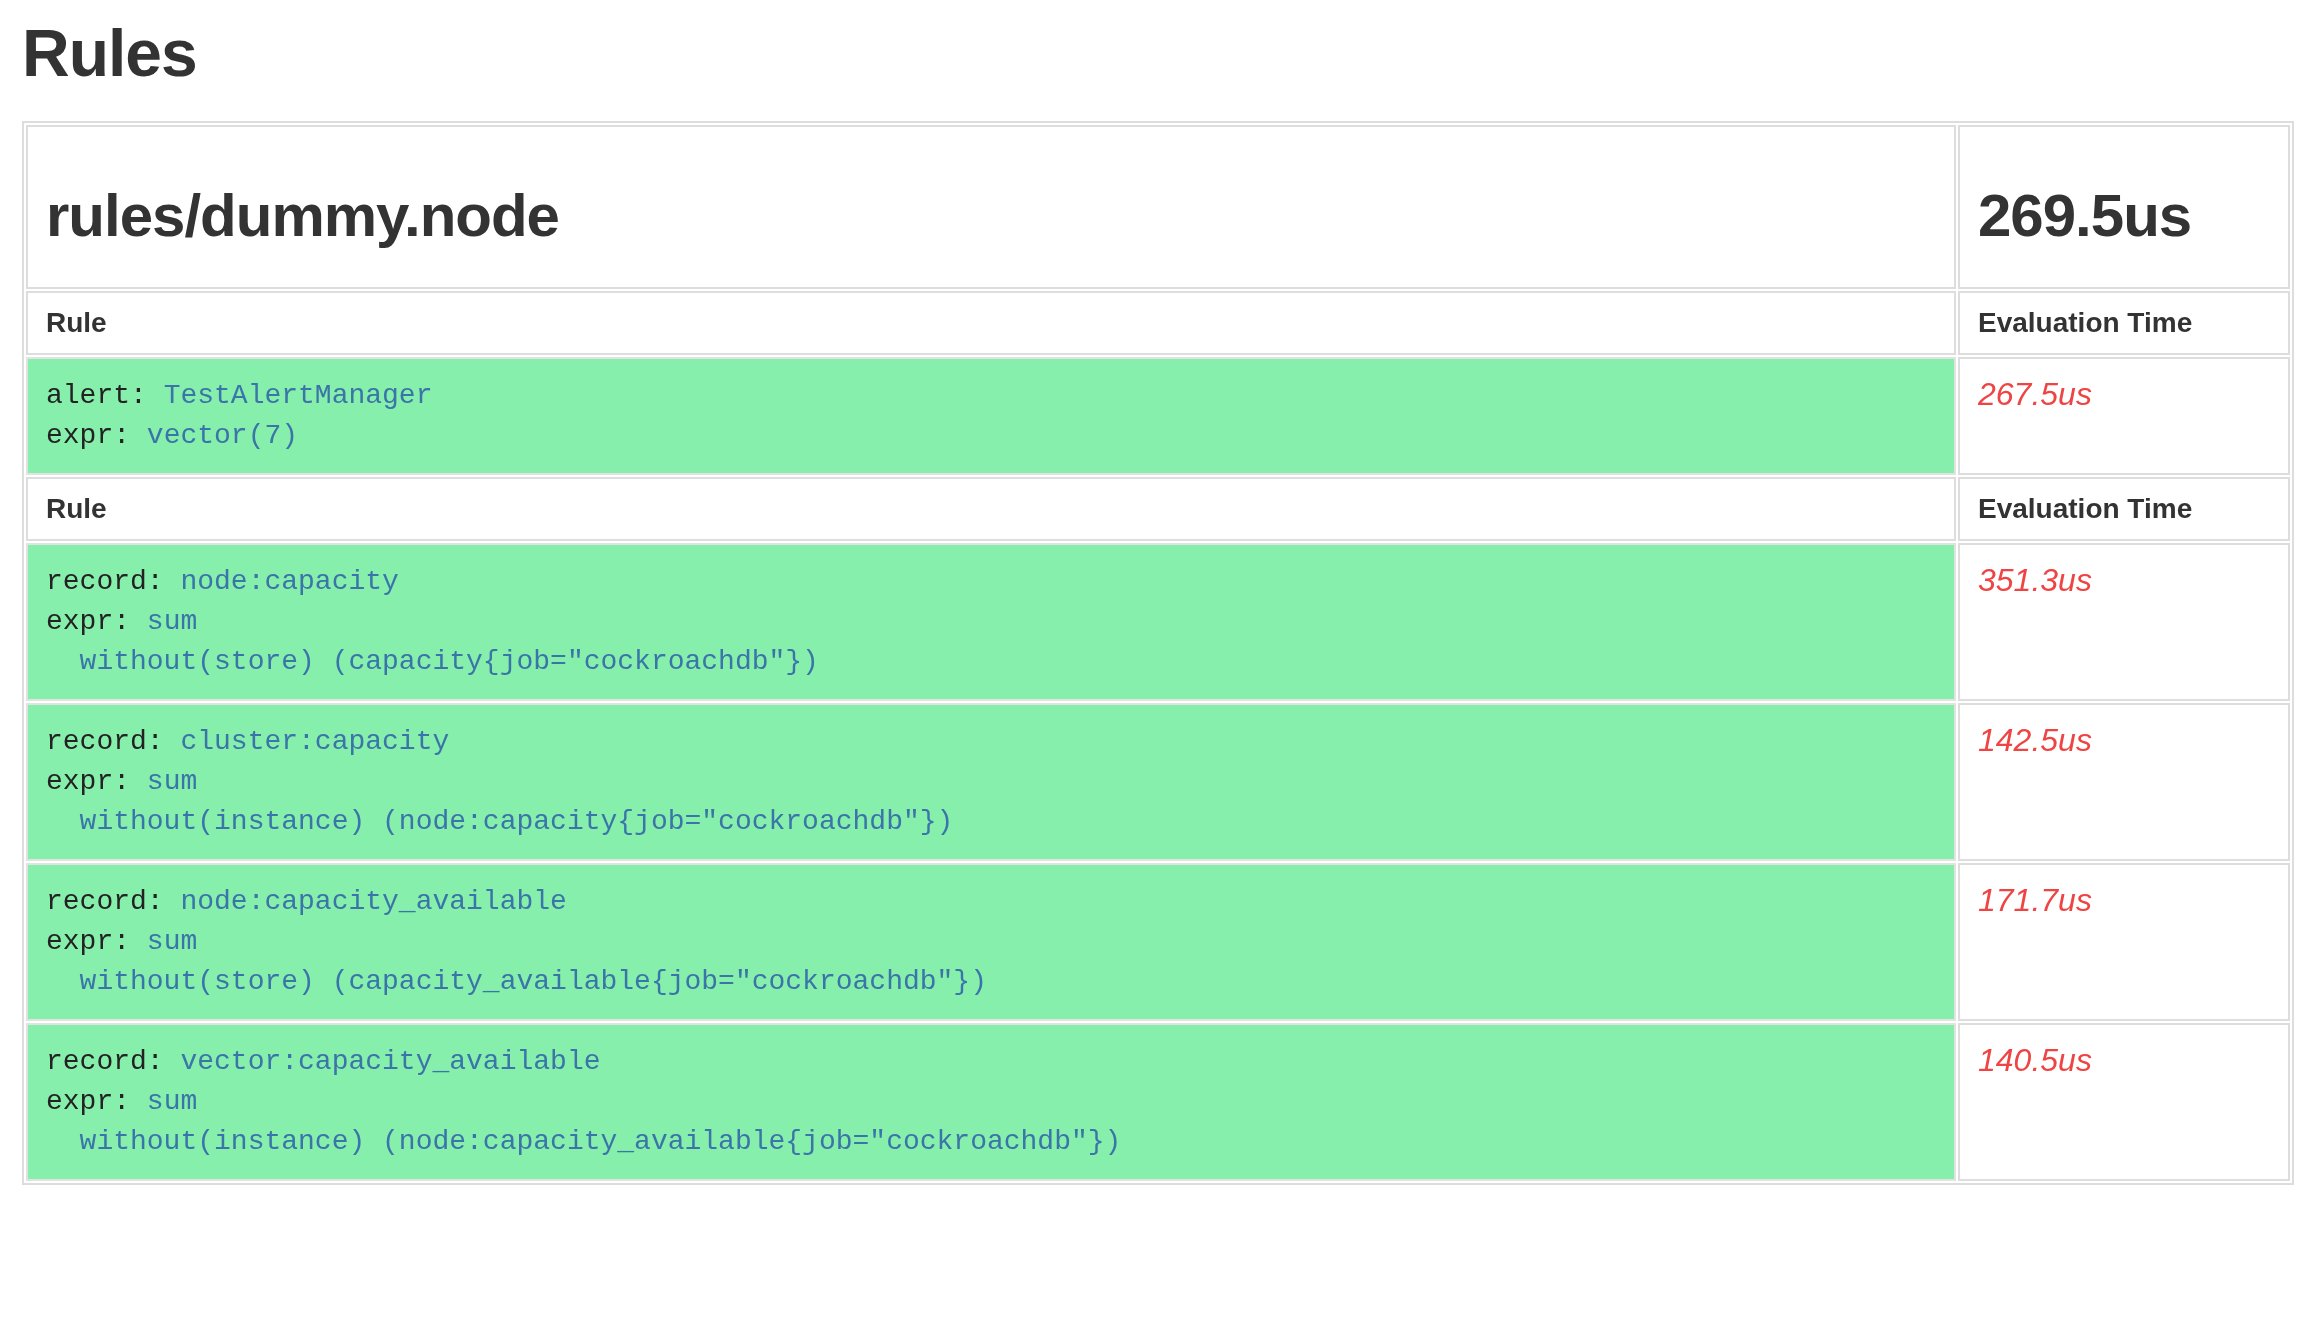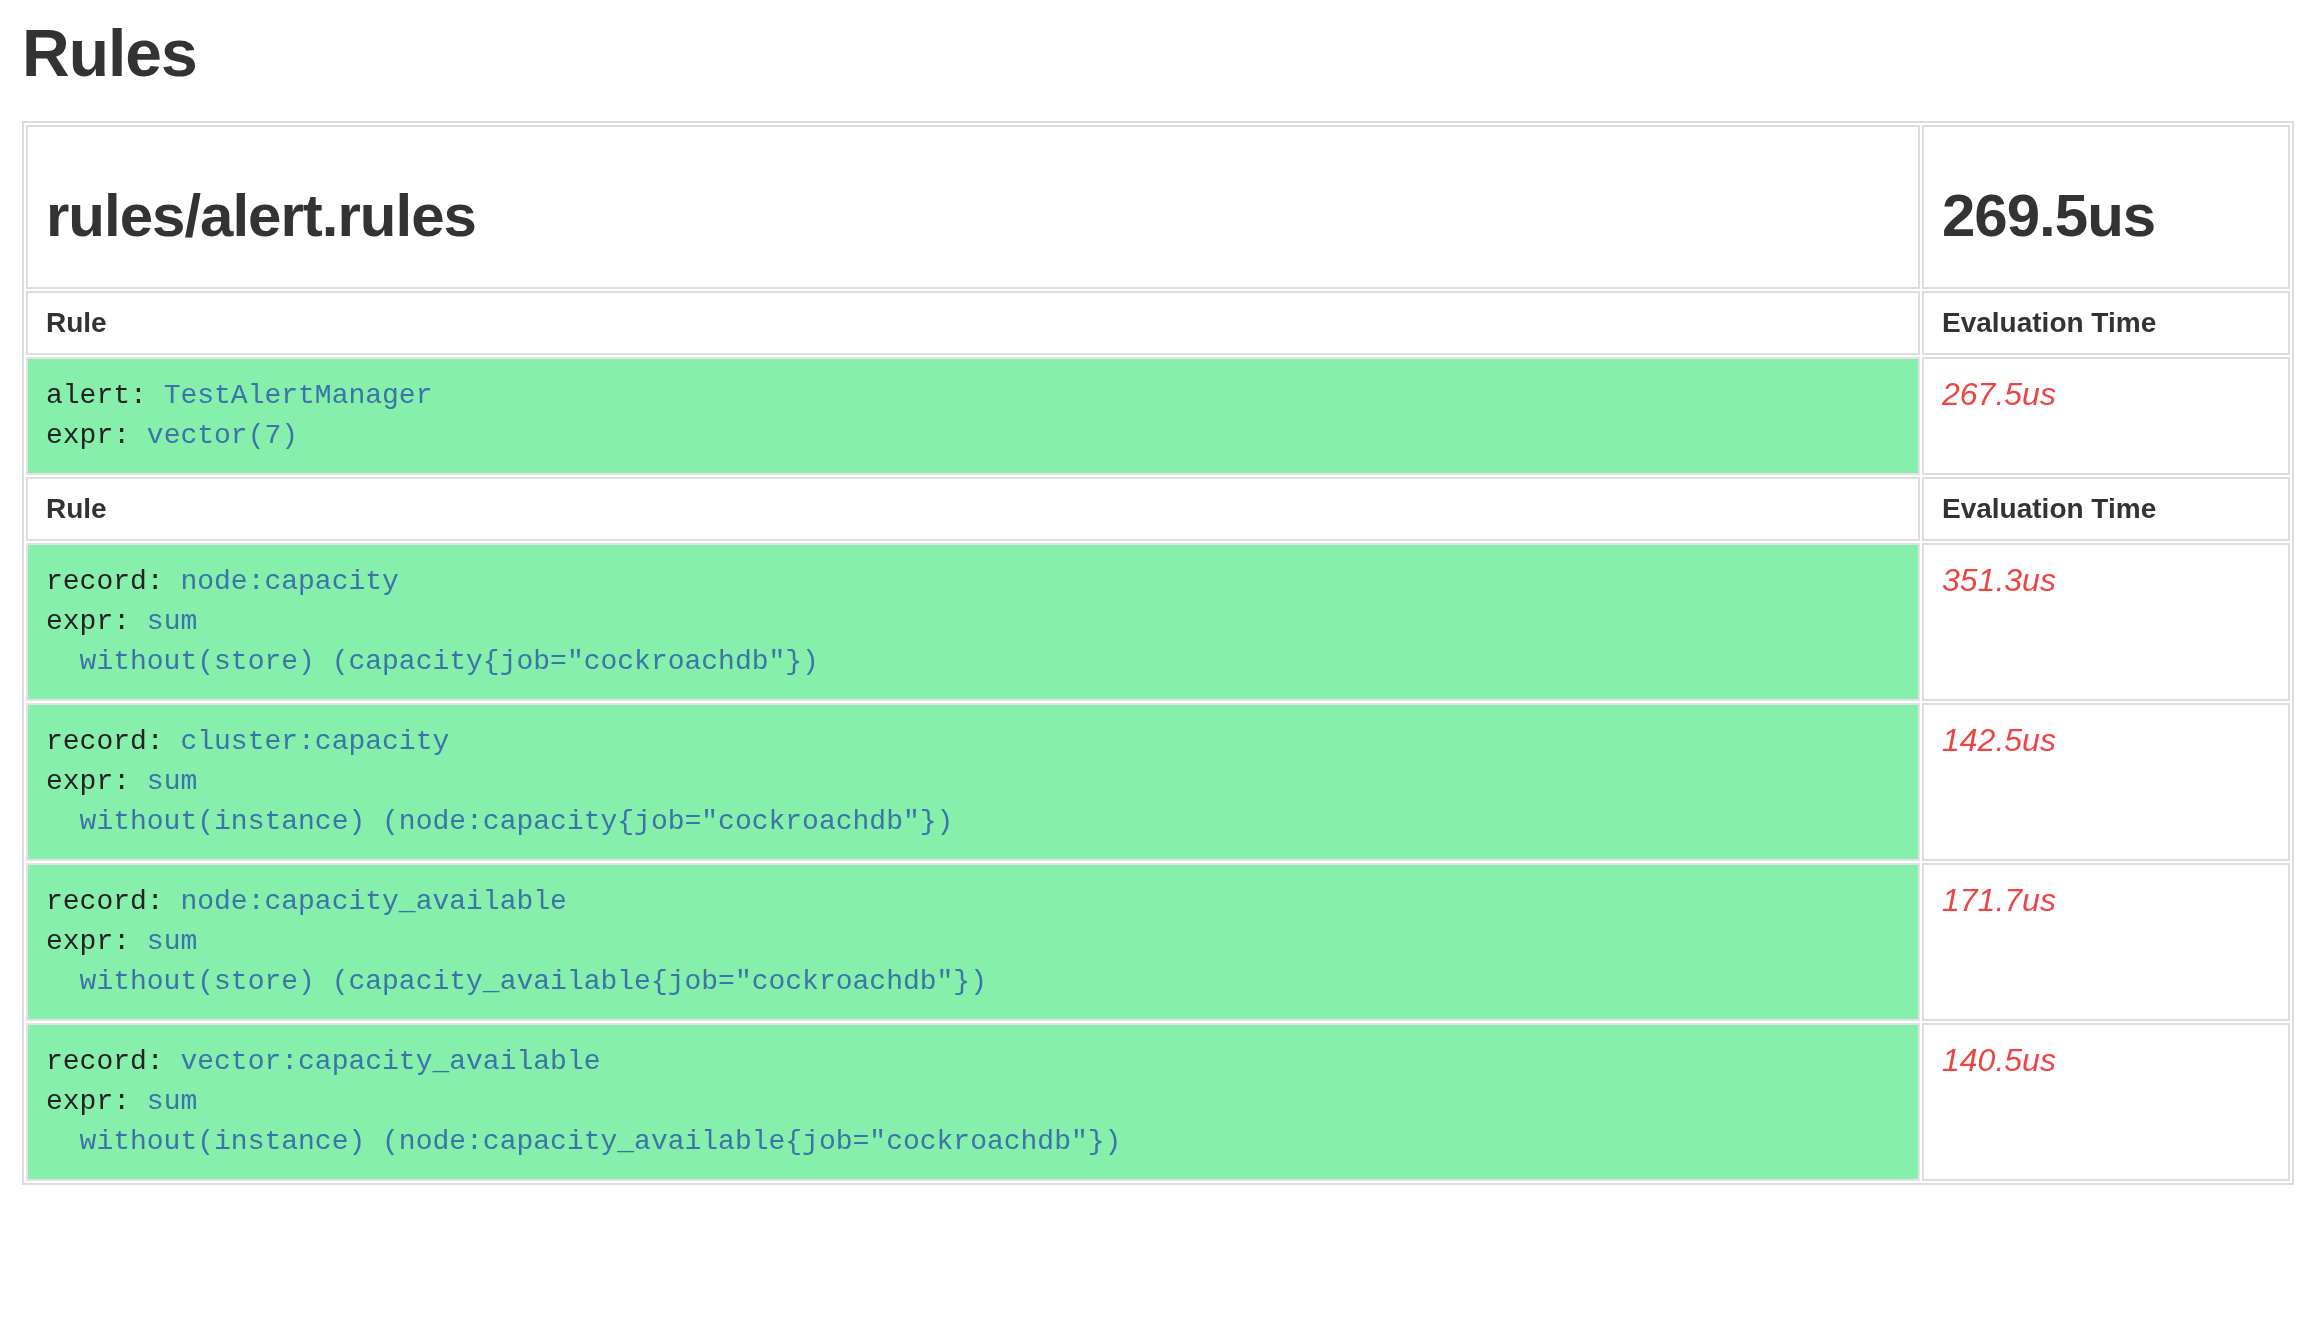--- a/index.html
+++ b/index.html
@@ -29,21 +29,21 @@
     border-collapse: separate;
     border-spacing: 2px;
     border: 2px solid #ddd;
     background: #fff;
   }
   th, td {
     border: 2px solid #ddd;
     vertical-align: top;
     text-align: left;
   }
-  .eval-col { width: 368px; }
+  .eval-col { width: 332px; }
 
   
   .group-cell { padding: 14px 18px; background: #fff; }
   h2.group-heading {
     font-size: 60px;
     font-weight: 700;
     margin: 42px 0 24px 0;
     line-height: 66px;
     letter-spacing: -1px;
     color: #333;
@@ -96,21 +96,21 @@
 <body>
 
 <div class="container">
   <h1 class="page-title">Rules</h1>
 
   <table class="rules-table">
 
     <tbody>
         <tr>
       <td class="group-cell">
-        <h2 class="group-heading">rules/alert.rules</h2>
+        <h2 class="group-heading">rules/dummy.node</h2>
       </td>
       <td class="group-cell eval-col">
         <h2 class="group-heading">269.5us</h2>
       </td>
     </tr>
     <tr>
       <th class="col-header">Rule</th>
       <th class="col-header eval-col">Evaluation Time</th>
     </tr>
     <tr>

